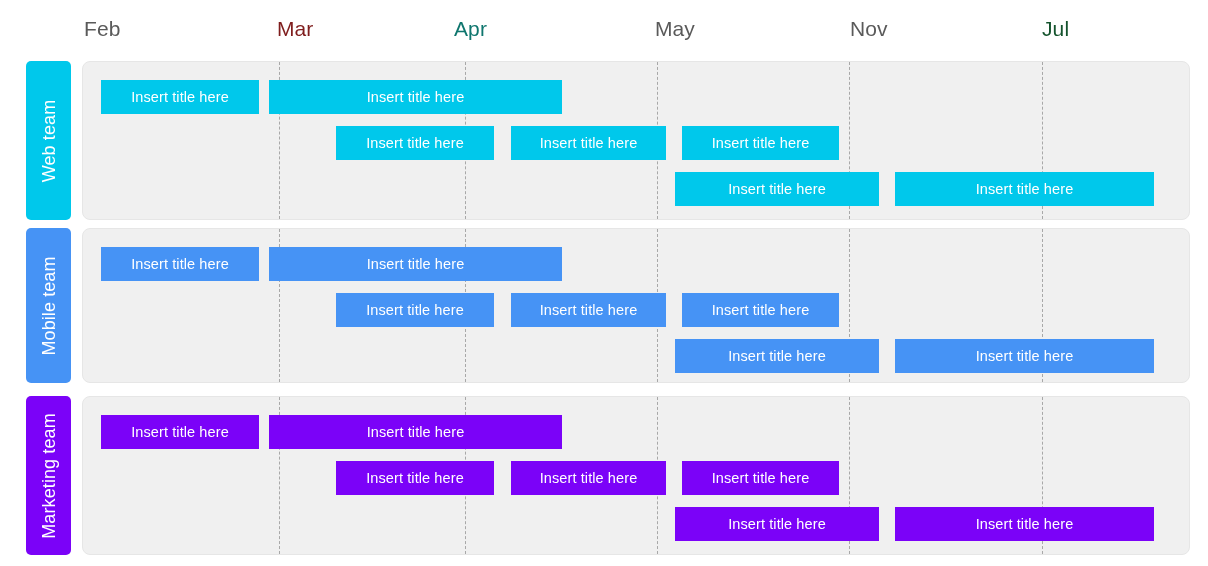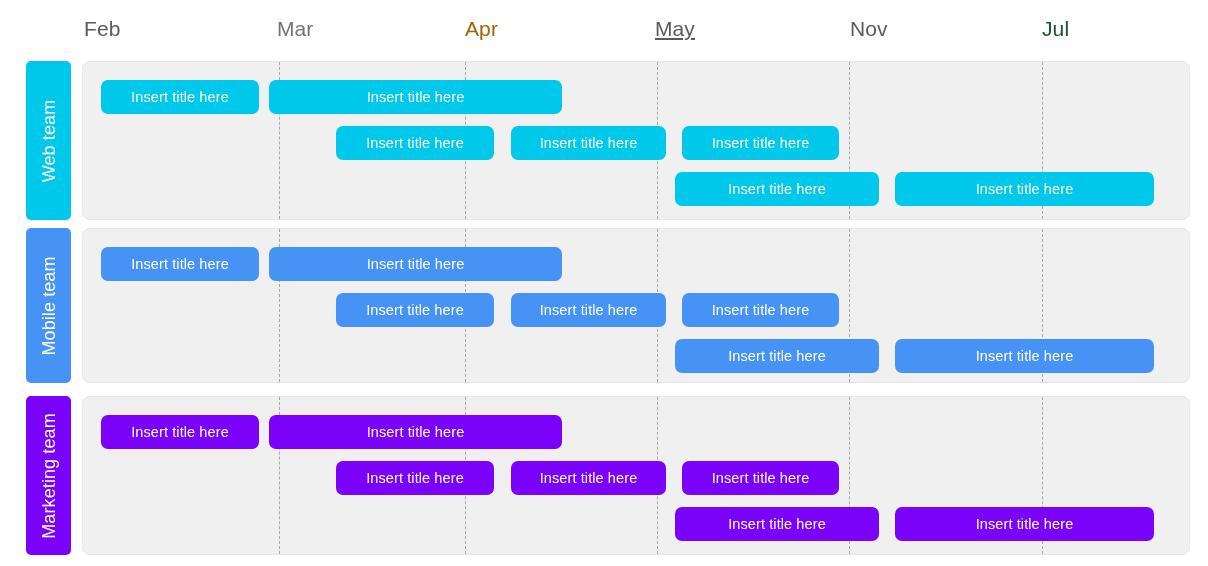--- a/index.html
+++ b/index.html
@@ -79,44 +79,44 @@
   .gridline {
     position: absolute;
     top: 0;
     bottom: 0;
     width: 0;
     border-left: 1px dashed #a8a8a8;
   }
   .task-bar {
     position: absolute;
     height: 34px;
-    border-radius: 7px;
+    border-radius: 0;
     display: flex;
     align-items: center;
     justify-content: center;
     box-sizing: border-box;
   }
   .task-bar-label {
     color: #ffffff;
     font-size: 14.5px;
     line-height: 16px;
     white-space: nowrap;
     letter-spacing: 0.1px;
   }
 </style>
 </head>
 <body>
 
 <div id="gantt-root">
 
   <div id="month-header">
       <div class="month-label" style="left: 84px; color: rgb(90, 90, 90);">Feb</div>
-      <div class="month-label" style="left: 277px; color: #737373;">Mar</div>
-      <div class="month-label" style="left: 465px; color: #a16207;">Apr</div>
-      <div class="month-label" style="left: 655px; color: rgb(90, 90, 90); text-decoration: underline;">May</div>
+      <div class="month-label" style="left: 277px; color: #7f1d1d;">Mar</div>
+      <div class="month-label" style="left: 454px; color: #0f766e;">Apr</div>
+      <div class="month-label" style="left: 655px; color: rgb(90, 90, 90);">May</div>
       <div class="month-label" style="left: 850px; color: rgb(90, 90, 90);">Nov</div>
       <div class="month-label" style="left: 1042px; color: #14532d;">Jul</div>
     </div>
 
   <div id="rows-container">
       <div class="gantt-row" style="top: 61px; height: 159px;">
         <div class="row-tab" style="height: 159px; background: rgb(0, 200, 235);">
           <span class="row-tab-label">Web team</span>
         </div>
         <div class="row-panel" style="height: 159px; background: rgb(240, 240, 240);">

